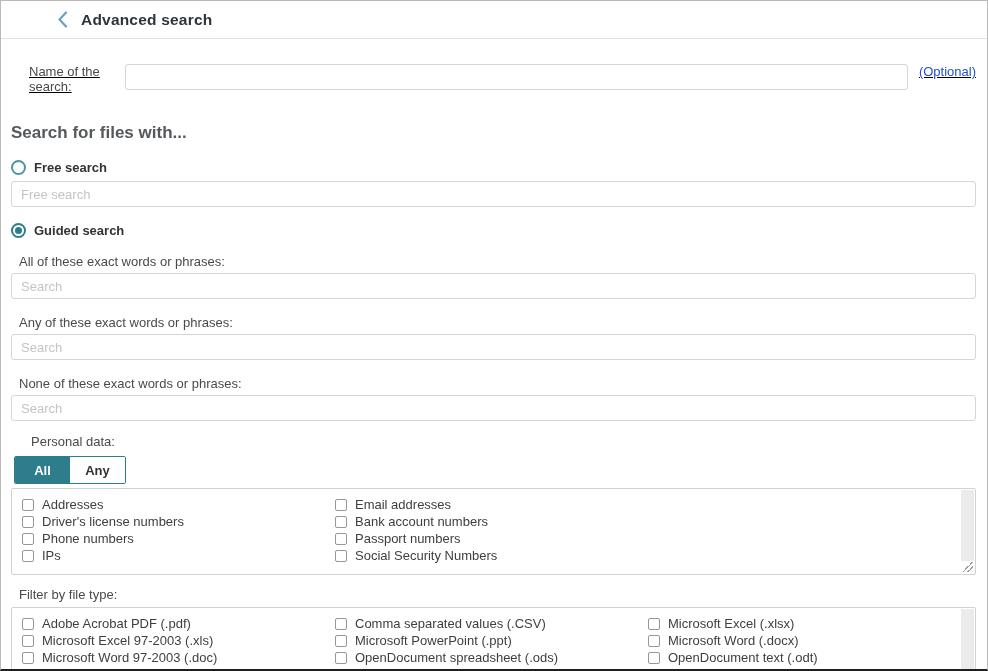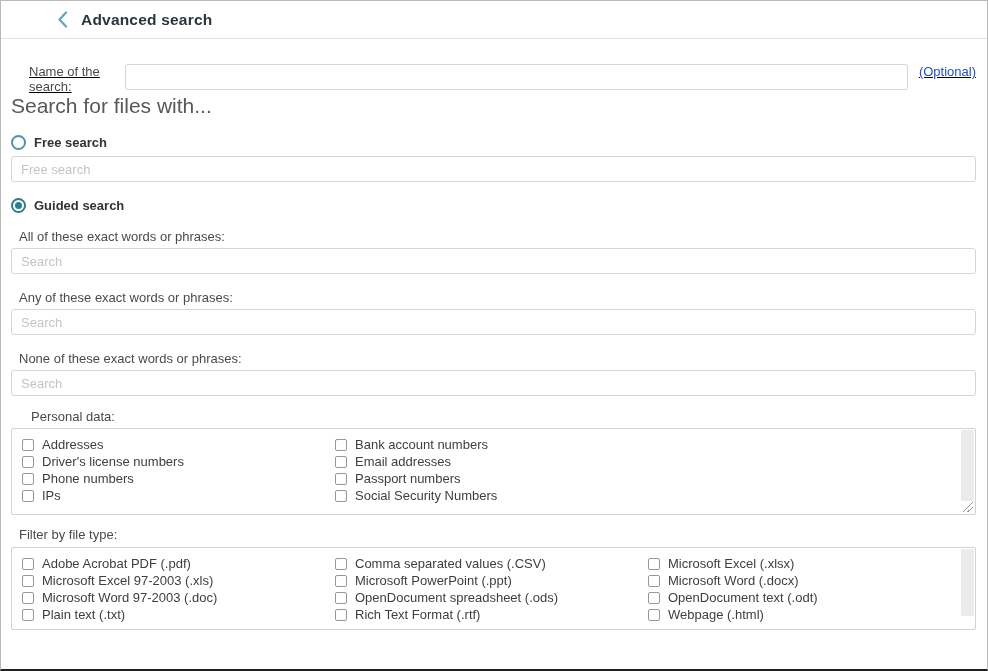--- a/index.html
+++ b/index.html
@@ -43,21 +43,22 @@
     width: 100%;
   }
   input[type=text]::placeholder { color: #c4c4c4; opacity: 1; }
 
   .name-row { display: flex; align-items: flex-start; margin-top: 25px; text-decoration: underline; }
   .name-row .lbl { margin-left: 18px; width: 96px; flex: none; }
   .name-row input { flex: 1; }
   .optional { font-size: 13px; color: #1d4ed8; margin-left: 11px; flex: none; }
 
   .section-heading {
-    font-size: 21px; font-weight: normal; color: #55595c;
+    margin-top: 29px;
+    font-size: 17px; font-weight: bold; color: #55595c;
   }
 
   .radio-row { display: flex; align-items: center; margin-top: 17px; }
   .radio-row.gap2 { margin-top: 16px; }
   .radio {
     width: 15px; height: 15px; border-radius: 50%;
     border: 2px solid #4d94a5; background: #fff;
     display: inline-flex; align-items: center; justify-content: center;
     flex: none; cursor: pointer;
   }
@@ -175,20 +176,24 @@
       <div class="f-input"><input type="text" placeholder="Search" style=""></div>
     </div>
 
     <div class="f-group">
       <span class="f-label lbl">None of these exact words or phrases:</span>
       <div class="f-input"><input type="text" placeholder="Search" style=""></div>
     </div>
 
     <span class="pd-label lbl">Personal data:</span>
 
+    <div class="toggle">
+      <div class="toggle-btn selected">All</div>
+      <div class="toggle-btn">Any</div>
+    </div>
 
     <div class="cb-panel pd">
       <div class="cb-col">
           <label class="cb-item">
             <span class="cb-box"></span>
             <span class="cb-label">Addresses</span>
           </label>
           <label class="cb-item">
             <span class="cb-box"></span>
             <span class="cb-label">Driver's license numbers</span>
@@ -198,25 +203,25 @@
             <span class="cb-label">Phone numbers</span>
           </label>
           <label class="cb-item">
             <span class="cb-box"></span>
             <span class="cb-label">IPs</span>
           </label>
         </div>
         <div class="cb-col">
           <label class="cb-item">
             <span class="cb-box"></span>
+            <span class="cb-label">Email addresses</span>
+          </label>
+          <label class="cb-item">
+            <span class="cb-box"></span>
             <span class="cb-label">Bank account numbers</span>
-          </label>
-          <label class="cb-item">
-            <span class="cb-box"></span>
-            <span class="cb-label">Email addresses</span>
           </label>
           <label class="cb-item">
             <span class="cb-box"></span>
             <span class="cb-label">Passport numbers</span>
           </label>
           <label class="cb-item">
             <span class="cb-box"></span>
             <span class="cb-label">Social Security Numbers</span>
           </label>
         </div>

